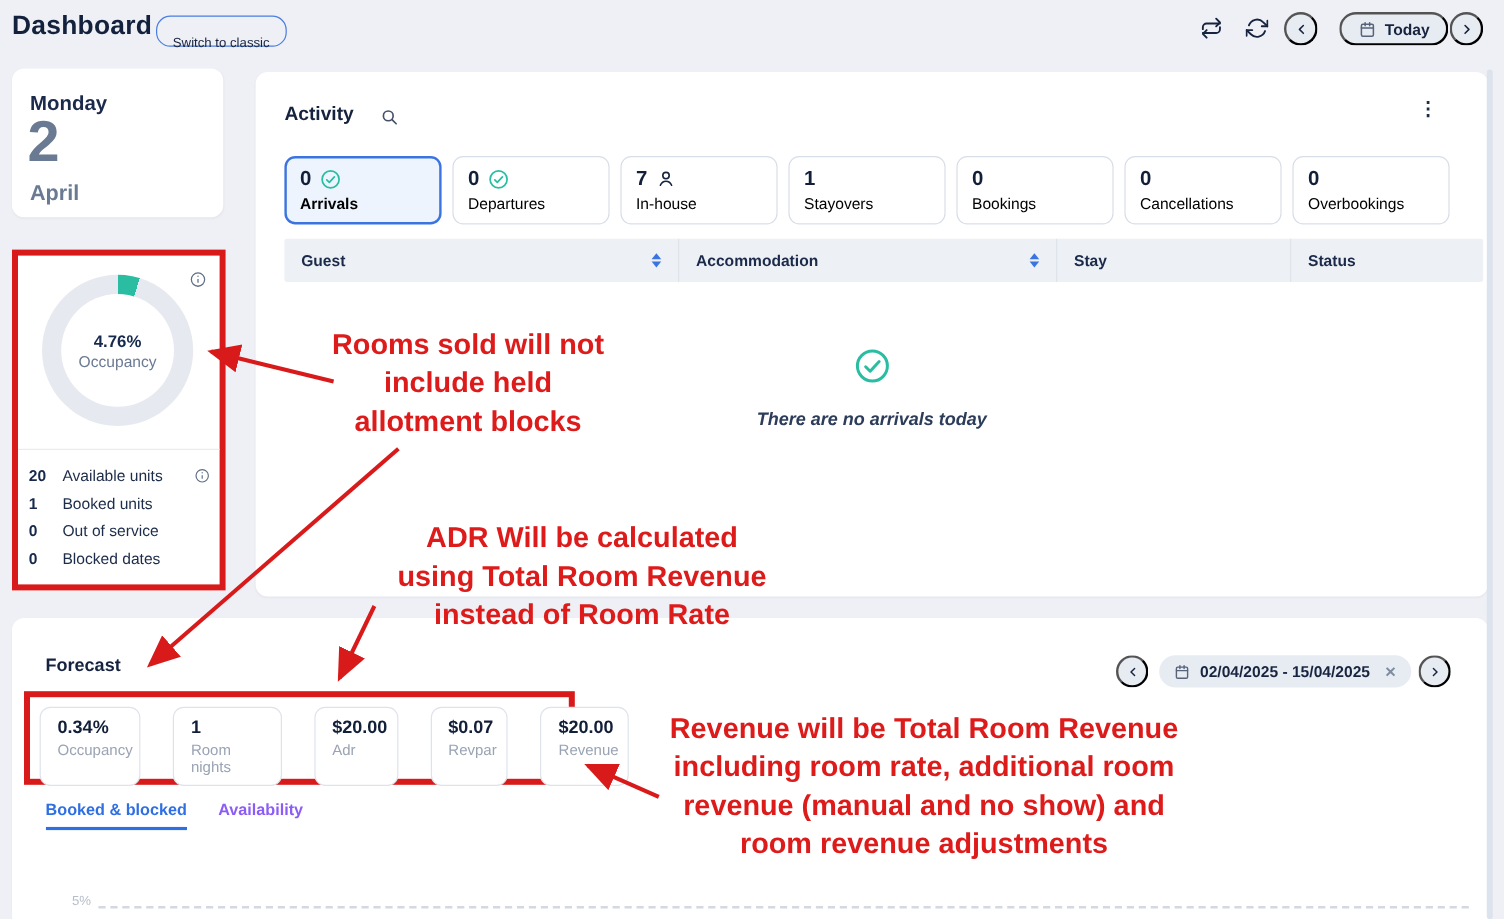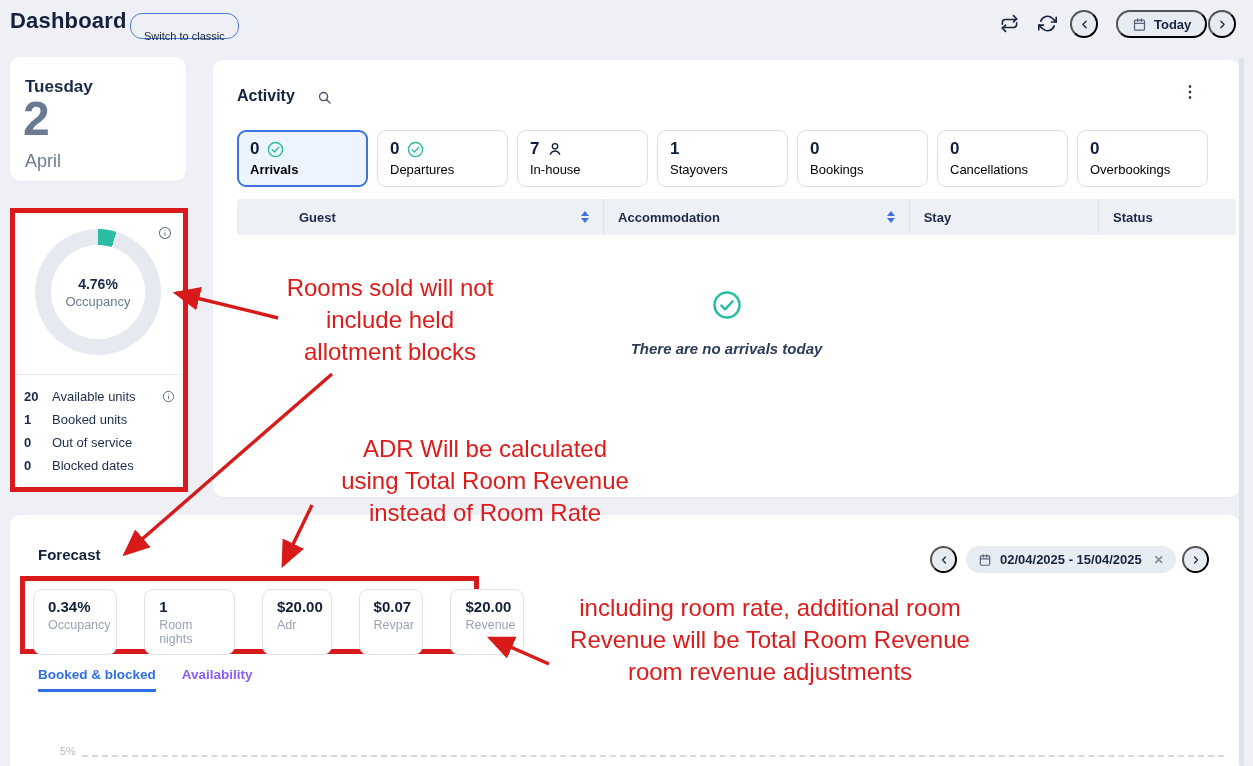--- a/index.html
+++ b/index.html
@@ -20,21 +20,21 @@
   .hdr-icon { top:14px; width:20px; height:20px; color:#17243f; }
   .circle-btn { width:28px; height:28px; border-radius:50%; background:#e7ebf2;
     display:flex; align-items:center; justify-content:center; top:10px; }
   .today-pill { left:1116px; top:10px; height:28px; border-radius:14px; background:#e7ebf2;
     display:flex; gap:7px; padding:0 14px; align-items:center; font-size:13px; font-weight:700; color:#17243f; }
 
   
   .date-card { left:10px; top:57px; width:176px; height:124px; }
   .date-card .weekday { position:absolute; left:15px; top:20px; font-size:17px; font-weight:600; color:#1b2a4a; }
   .date-card .day { position:absolute; left:13px; top:34px; font-size:48px; font-weight:800; color:#6b7a93; }
-  .date-card .month { position:absolute; left:15px; top:94px; font-size:18px; font-weight:400; color:#6b7a93; }
+  .date-card .month { position:absolute; left:15px; top:94px; font-size:18px; font-weight:700; color:#6b7a93; }
 
   
   .occ-box { left:10px; top:208px; width:178px; height:284px; border:5px solid #d81a1a; background:#fff; z-index:5; }
   .occ-inner { position:relative; width:100%; height:100%; }
   .donut { position:absolute; left:20px; top:16px; width:126px; height:126px; border-radius:50%;
     background:conic-gradient(#2abda2 0deg 17deg, #e6e9ef 17deg 360deg); }
   .donut::after { content:""; position:absolute; inset:16px; background:#fff; border-radius:50%; }
   .donut-center { position:absolute; left:20px; top:16px; width:126px; height:126px;
     display:flex; flex-direction:column; align-items:center; justify-content:center; z-index:2; }
   .donut-center .pct { font-size:14px; font-weight:800; color:#16294d; }
@@ -55,21 +55,21 @@
   .act-card { width:131px; height:57px; border:1px solid #d9dfe8; border-radius:9px; background:#fff; padding:8px 12px; }
   .act-card .top { display:flex; align-items:center; gap:8px; font-size:17px; font-weight:800; color:#121f38; }
   .act-card .lbl { font-size:13px; color:#000000; margin-top:3px; }
   .act-card.selected { border:2px solid #3b74e0; background:#eef4fd; padding:7px 11px; }
   .act-card.selected .lbl { font-weight:800; }
 
   .tbl-head { position:absolute; left:24px; top:139px; width:999px; height:36px; background:#edf0f4;
     border-radius:2px; display:flex; align-items:center; font-size:13px; font-weight:800; color:#1b2a4a; }
   .tbl-cell { display:flex; align-items:center; height:100%; padding-left:14px; }
   .tbl-cell + .tbl-cell { border-left:1px solid #dfe3ea; }
-  .c-guest { width:328px;margin-left:48px; } .c-acc { width:315px; } .c-stay { width:195px; } .c-status { width:142px; }
+  .c-guest { width:328px; } .c-acc { width:315px; } .c-stay { width:195px; } .c-status { width:142px; }
   .sort { display:flex; flex-direction:column; gap:2px; margin-left:auto; margin-right:14px; }
   .sort i { width:0; height:0; border-left:4px solid transparent; border-right:4px solid transparent; }
   .sort .up { border-bottom:5px solid #3b74e0; }
   .sort .down { border-top:5px solid #3b74e0; }
 
   .empty-state { position:absolute; left:0; right:0; top:230px; text-align:center;font-style:italic; }
   .empty-state .msg { margin-top:16px; font-size:15px; font-weight:800; color:#2c3c59; }
 
   
   .forecast-panel { left:10px; top:515px; width:1230px; height:260px; }
@@ -88,21 +88,21 @@
 
   .f-tabs { position:absolute; left:28px; top:152px; display:flex; gap:26px; font-size:13.5px; font-weight:800; }
   .f-tab { color:#8b5cf6; padding-bottom:7px; }
   .f-tab.active { color:#2f6fe4; border-bottom:3px solid #2f6fe4; border-radius:1px; }
 
   .gridline-label { position:absolute; left:50px; top:230px; font-size:11px; color:#b7bec9; }
   .gridline { position:absolute; left:72px; right:16px; top:240px; border-top:2px dashed #d3d8e1; }
 
   
   .note { position:absolute; color:#de1b1b; font-size:24px; line-height:32px; text-align:center; z-index:20; }
-  .note span { display:block; }
+  .note span { display:block;font-weight:bold; }
   .note1 { left:225px; top:272px; width:330px; }
   .note2 { left:295px; top:433px; width:380px; }
   .note3 { left:505px; top:592px; width:530px; }
   .arrows { position:absolute; left:0; top:0; z-index:18; pointer-events:none; }
 
   .scrollbar { left:1239px; top:58px; width:5px; height:708px; background:#dce3ed; border-radius:3px; z-index:6; }
 
   svg.ic { display:block; }
 </style>
 </head>
@@ -141,21 +141,21 @@
     </svg>
   <span>Today</span>
 </button>
 <button class="abs circle-btn" style="left:1208px;">
   <svg class="ic" width="13" height="13" viewBox="0 0 24 24" fill="none" stroke="#17243f" stroke-width="2.4" stroke-linecap="round" stroke-linejoin="round">
       <polyline points="9 6 15 12 9 18"></polyline>
     </svg>
 </button>
 
 <div class="panel date-card">
-  <div class="weekday">Tuesday</div>
+  <div class="weekday">Monday</div>
   <div class="day">2</div>
   <div class="month">April</div>
 </div>
 
 <div class="abs occ-box">
   <div class="occ-inner">
     <div class="donut"></div>
     <div class="donut-center">
       <div class="pct">4.76%</div>
       <div class="lbl">Occupancy</div>
@@ -369,18 +369,19 @@
   <span>Rooms sold will not</span>
   <span>include held</span>
   <span>allotment blocks</span>
 </div>
 <div class="note note2">
   <span>ADR Will be calculated</span>
   <span>using Total Room Revenue</span>
   <span>instead of Room Rate</span>
 </div>
 <div class="note note3">
+  <span>Revenue will be Total Room Revenue</span>
   <span>including room rate, additional room</span>
-  <span>Revenue will be Total Room Revenue</span>
+  <span>revenue (manual and no show) and</span>
   <span>room revenue adjustments</span>
 </div>
 
 <div class="abs scrollbar"></div>
 
 </body></html>

